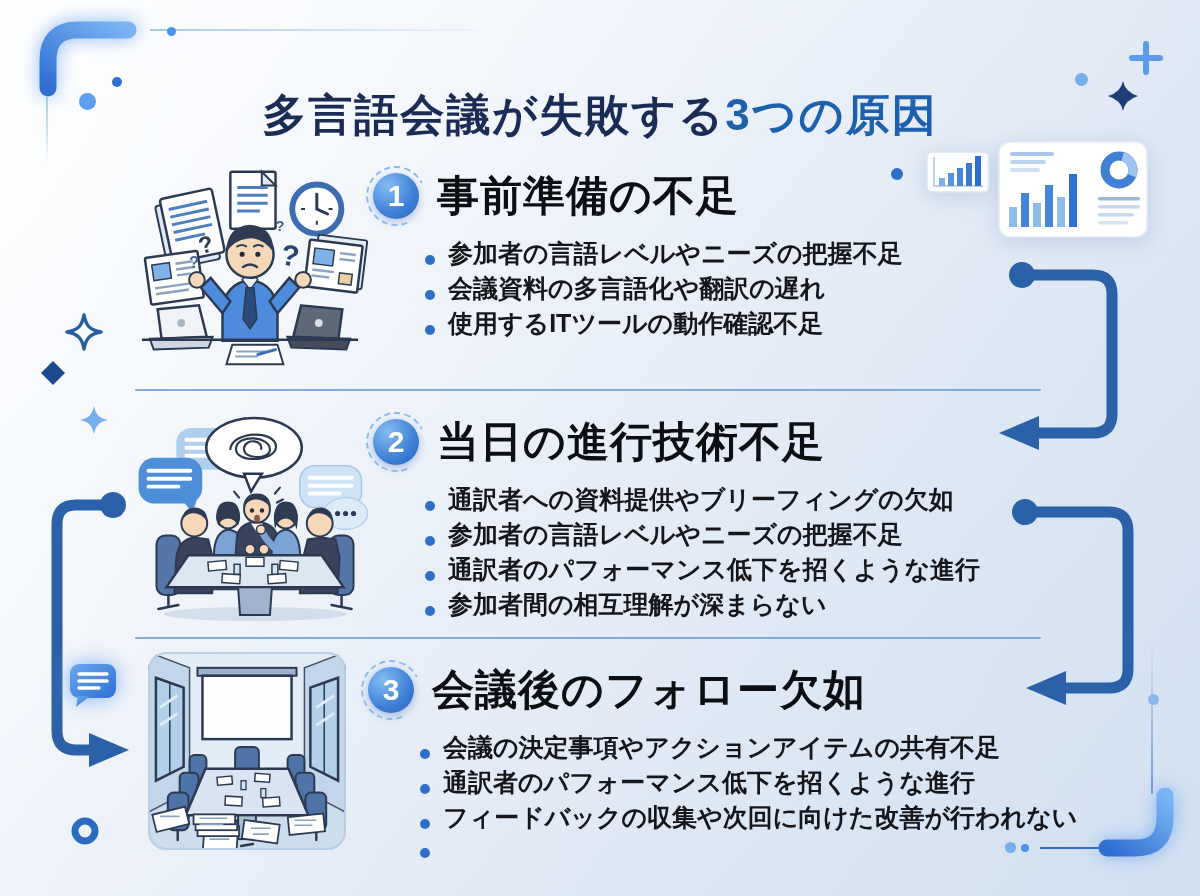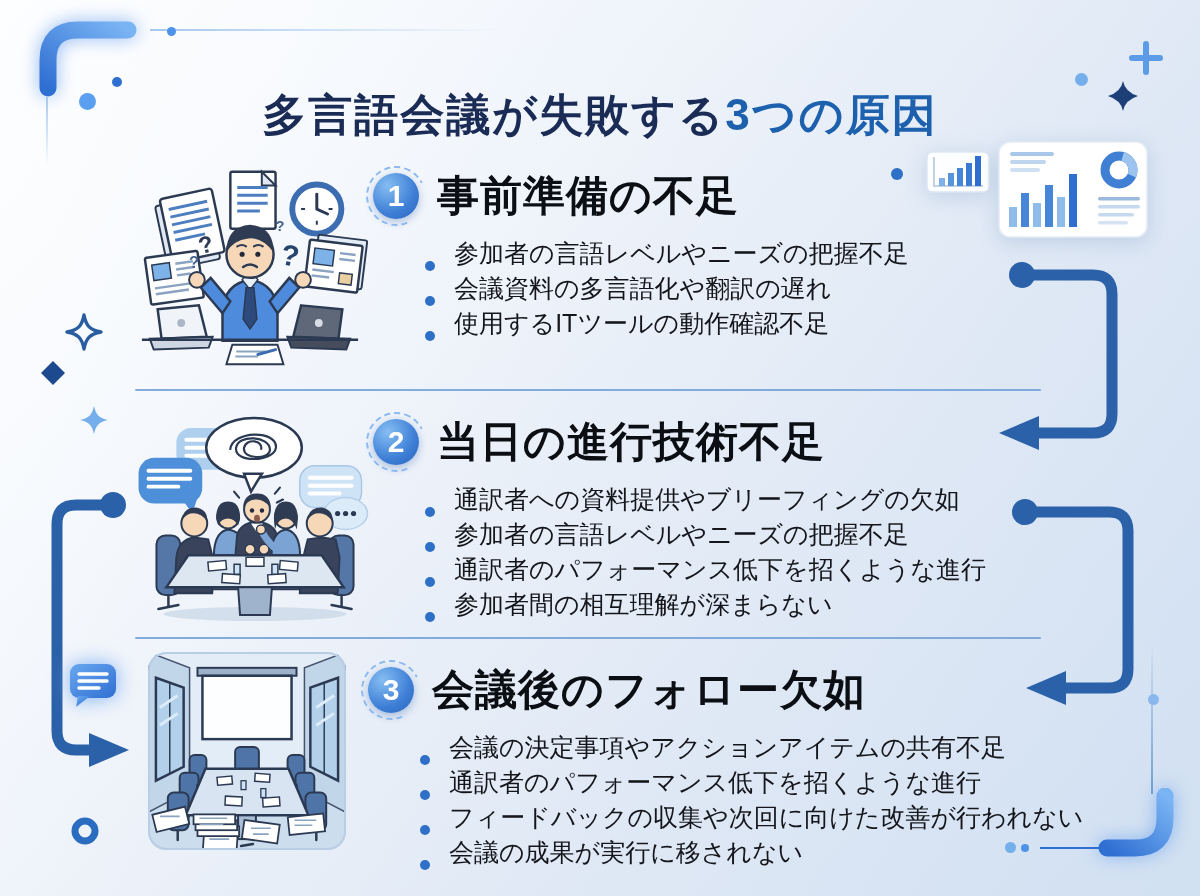--- a/index.html
+++ b/index.html
@@ -17,22 +17,22 @@
   .section{position:absolute;}
   .sec-head{display:flex;align-items:center;gap:18px;}
   .badge{width:46px;height:46px;border-radius:50%;flex:none;position:relative;
     background:radial-gradient(circle at 32% 28%,#85bdf2,#3e7fd6 60%,#2a63bd);
     color:#fff;font-size:30px;font-weight:800;display:flex;align-items:center;justify-content:center;
     box-shadow:0 3px 8px rgba(40,90,170,.35);}
   .badge::before{content:"";position:absolute;inset:-7px;border-radius:50%;
     border:2px dashed #8cbaf0;border-right-color:transparent;transform:rotate(18deg);}
   .sec-title{font-size:42px;font-weight:900;color:#0b0e13;letter-spacing:1px;white-space:nowrap;}
   .bullets{list-style:none;margin:12px 0 0 0;padding:0 0 0 52px;}
-  .bullets li{display:flex;align-items:flex-end;gap:19px;
-    font-size:25px;font-weight:400;color:#14161b;line-height:35px;white-space:nowrap;}
+  .bullets li{display:flex;align-items:center;gap:13px;
+    font-size:25px;font-weight:700;color:#14161b;line-height:35px;white-space:nowrap;}
   .bullets .bdot{width:10px;height:10px;border-radius:50%;background:#2e6fc7;margin-top:13px;flex:none;}
   
   .abs{position:absolute;}
   .dot{position:absolute;border-radius:50%;}
   .thin-h{position:absolute;height:2px;}
   .thin-v{position:absolute;width:2px;}
   .divider{position:absolute;left:135px;width:906px;height:2px;background:#6f9fd4;border-radius:2px;opacity:.85;}
   .chat-glow{filter:drop-shadow(0 0 10px rgba(110,165,245,.85));}
   .bracket-glow{filter:drop-shadow(0 0 9px rgba(120,170,240,.8));}
   .card-shadow{filter:drop-shadow(0 4px 10px rgba(90,130,180,.25));}
@@ -389,18 +389,17 @@
       <li>
           <span class="bdot"></span>
           <span>通訳者のパフォーマンス低下を招くような進行</span>
         </li>
       <li>
           <span class="bdot"></span>
           <span>フィードバックの収集や次回に向けた改善が行われない</span>
         </li>
       <li>
           <span class="bdot"></span>
-          <span>会議の成果が実行に移されない</span>
         </li>
     </ul>
   </div>
 
 </div>
 
 </body></html>

